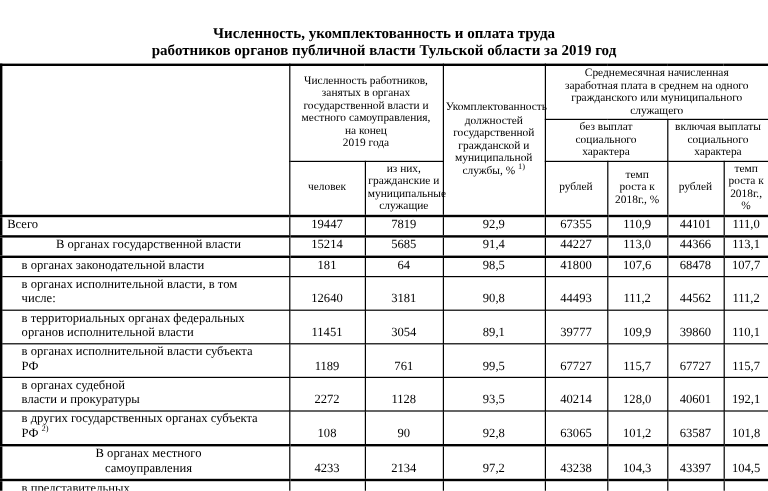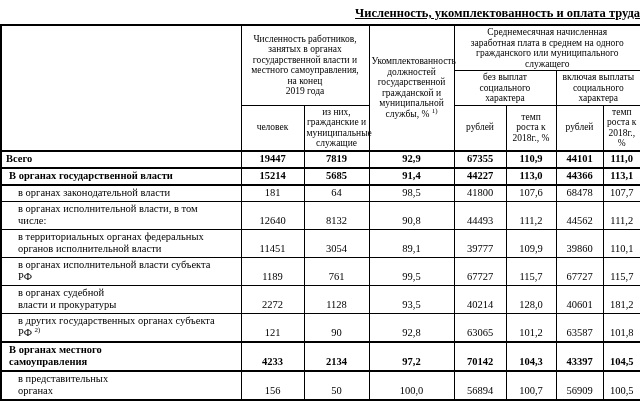--- a/index.html
+++ b/index.html
@@ -6,26 +6,25 @@
     margin: 0;
     padding: 0;
     width: 640px;
     height: 409px;
     overflow: hidden;
     background: #ffffff;
     color: #000000;
     font-family: "Liberation Serif", "DejaVu Serif", serif;
   }
   .doc-title {
-    text-align: right;
+    text-align: center;
     font-weight: bold;
     font-size: 12.5px;
     line-height: 14px;
-    padding-top: 6px;
-    text-decoration: underline;
+    padding-top: 21px;
   }
   table.stat-table {
     border-collapse: collapse;
     table-layout: fixed;
     width: 640px;
     margin-top: 4px;
     border: 2px solid #000;
   }
   col.c-label { width: 240px; }
   col.c-persons { width: 63px; }
@@ -49,36 +48,37 @@
   thead tr.hr3 { height: 42px; }
   tbody td {
     font-size: 10.5px;
     line-height: 12px;
     vertical-align: bottom;
     padding: 1px 2px 2px 2px;
   }
   td.num { text-align: center; }
   td.lbl { text-align: left; }
   td.ind0 { padding-left: 4px; }
-  td.ind1 { padding-left: 7px; }
+  td.ind1 { padding-left: 7px; text-align: center; }
   td.ind2 { padding-left: 16px; }
   tr.bold td {
-    font-weight: bold;
+    font-weight: normal;
     border-top: 2px solid #000;
     border-bottom: 2px solid #000;
   }
   thead tr.hr3 th { border-bottom: 2px solid #000; }
   .pre { white-space: pre-line; }
   sup { font-size: 7px; line-height: 0; }
 </style>
 </head>
 <body>
 
 <div class="doc-title">
   <div>Численность, укомплектованность и оплата труда</div>
+  <div>работников органов публичной власти Тульской области за 2019 год</div>
 </div>
 
 <table class="stat-table">
   <colgroup>
     <col class="c-label">
       <col class="c-persons">
       <col class="c-civil">
       <col class="c-staffing">
     <col class="c-rub1">
       <col class="c-rate1">
@@ -178,21 +178,21 @@
         <td class="num">98,5</td>
         <td class="num">41800</td>
         <td class="num">107,6</td>
         <td class="num">68478</td>
         <td class="num">107,7</td>
       </tr>
       <tr>
         <td class="lbl ind2"><span class="pre">в органах исполнительной власти, в том
 числе:</span></td>
         <td class="num">12640</td>
-        <td class="num">8132</td>
+        <td class="num">3181</td>
         <td class="num">90,8</td>
         <td class="num">44493</td>
         <td class="num">111,2</td>
         <td class="num">44562</td>
         <td class="num">111,2</td>
       </tr>
       <tr>
         <td class="lbl ind2"><span class="pre">в территориальных органах федеральных
 органов исполнительной власти</span></td>
         <td class="num">11451</td>
@@ -216,40 +216,40 @@
       </tr>
       <tr>
         <td class="lbl ind2"><span class="pre">в органах судебной
 власти и прокуратуры</span></td>
         <td class="num">2272</td>
         <td class="num">1128</td>
         <td class="num">93,5</td>
         <td class="num">40214</td>
         <td class="num">128,0</td>
         <td class="num">40601</td>
-        <td class="num">181,2</td>
+        <td class="num">192,1</td>
       </tr>
       <tr>
         <td class="lbl ind2"><span class="pre">в других государственных органах субъекта
 РФ </span><sup>2)</sup></td>
-        <td class="num">121</td>
+        <td class="num">108</td>
         <td class="num">90</td>
         <td class="num">92,8</td>
         <td class="num">63065</td>
         <td class="num">101,2</td>
         <td class="num">63587</td>
         <td class="num">101,8</td>
       </tr>
       <tr class="bold">
         <td class="lbl ind1"><span class="pre">В органах местного
 самоуправления</span></td>
         <td class="num">4233</td>
         <td class="num">2134</td>
         <td class="num">97,2</td>
-        <td class="num">70142</td>
+        <td class="num">43238</td>
         <td class="num">104,3</td>
         <td class="num">43397</td>
         <td class="num">104,5</td>
       </tr>
       <tr>
         <td class="lbl ind2"><span class="pre">в представительных
 органах</span></td>
         <td class="num">156</td>
         <td class="num">50</td>
         <td class="num">100,0</td>

